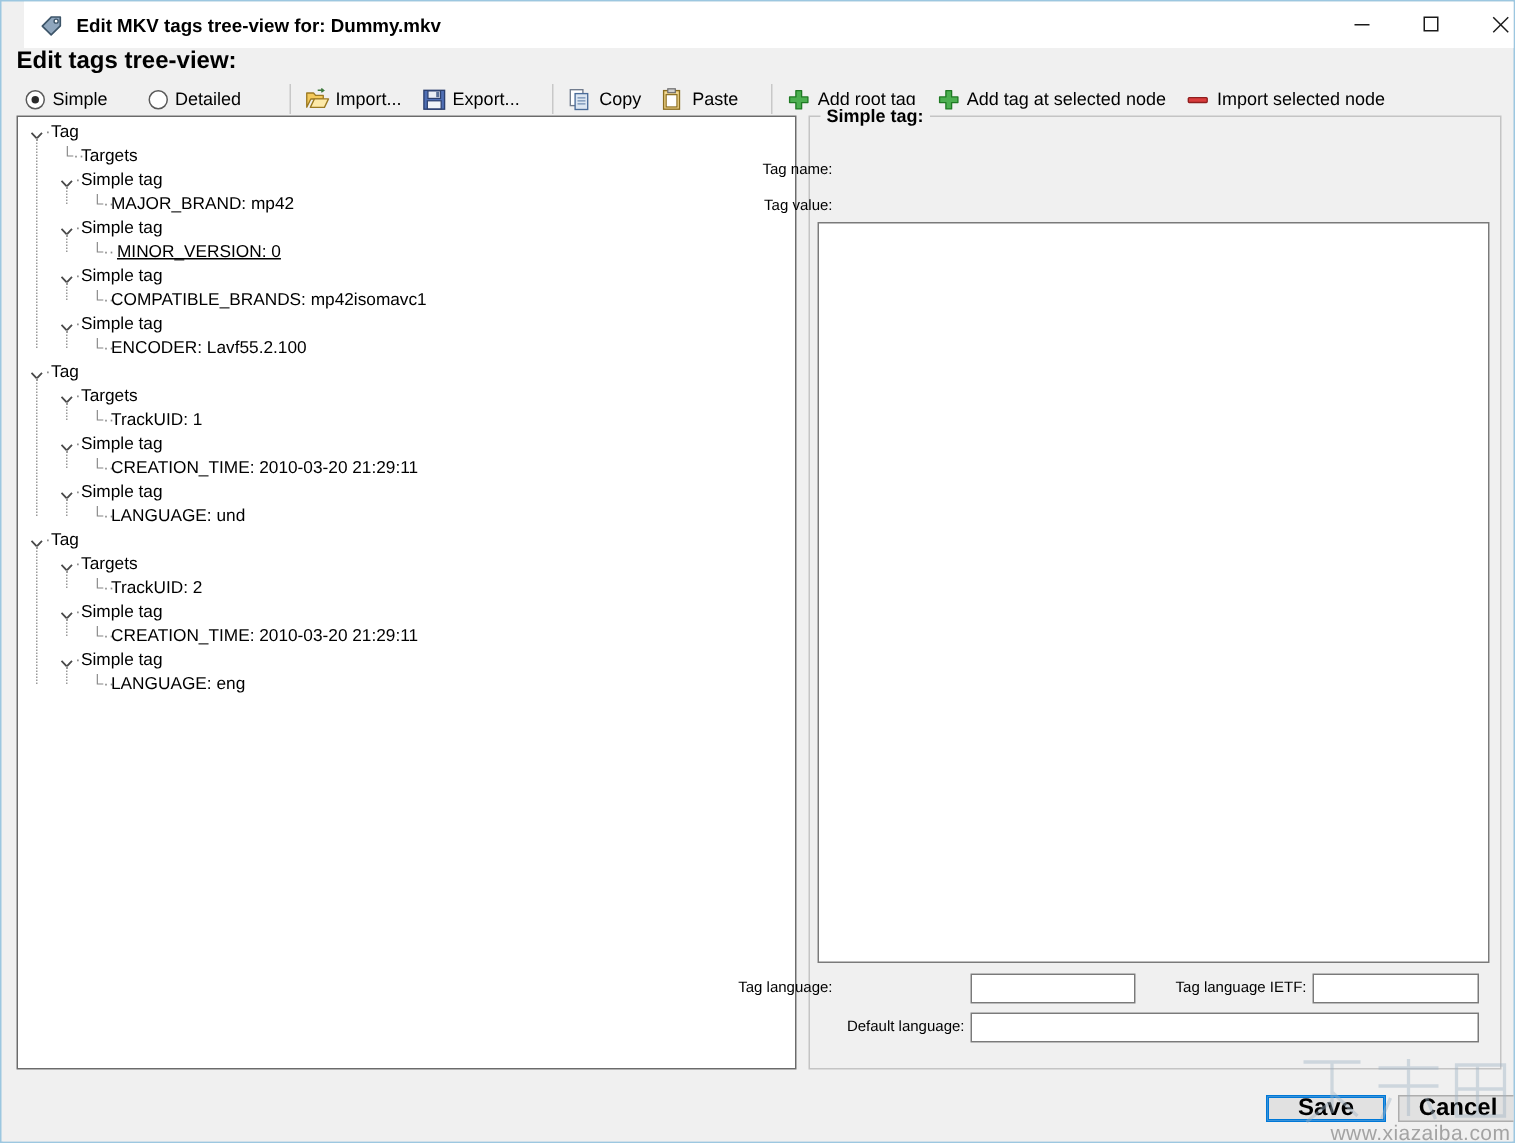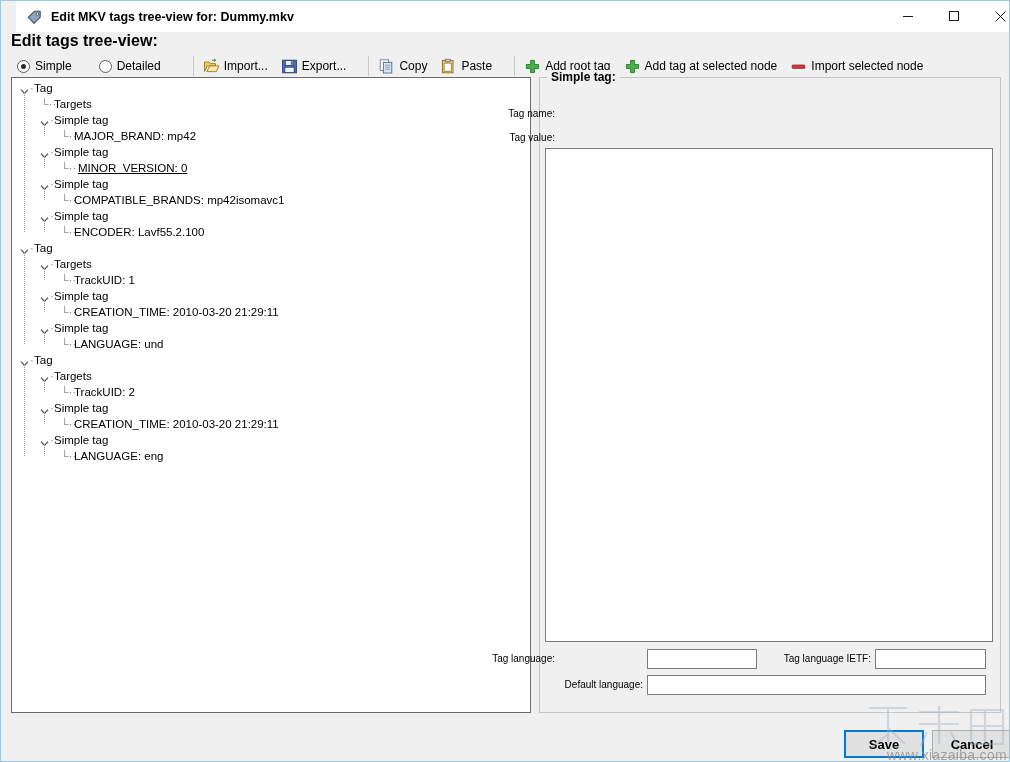--- a/index.html
+++ b/index.html
@@ -170,24 +170,24 @@
   }
 
   
   #bottombar {
     position: absolute; left: 1px; top: 719px;
     width: 1006px; height: 41px;
     background: #f0f0f0;
   }
   .dlgbtn {
     position: absolute;
-    width: 80px; height: 28px;
+    width: 80px; height: 18px;
     background: #e1e1e1;
     border: 1px solid #adadad;
-    font-size: 13px;
+    font-size: 16px;
     font-weight: bold;
     display: flex; align-items: center; justify-content: center;
   }
   #save-btn {
     left: 843px; top: 729px;
     border: 1px solid #0078d7;
     outline: 1px solid #0078d7;
     outline-offset: -2px;
   }
   #cancel-btn { left: 931px; top: 729px; }

